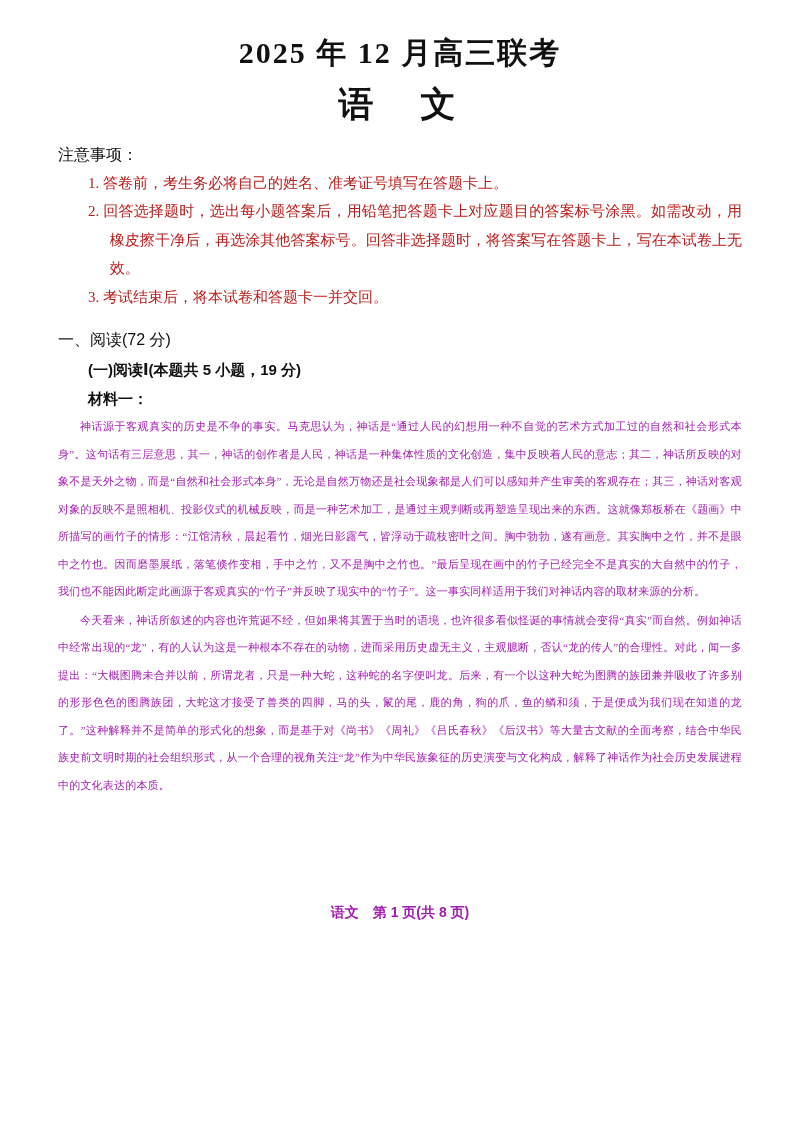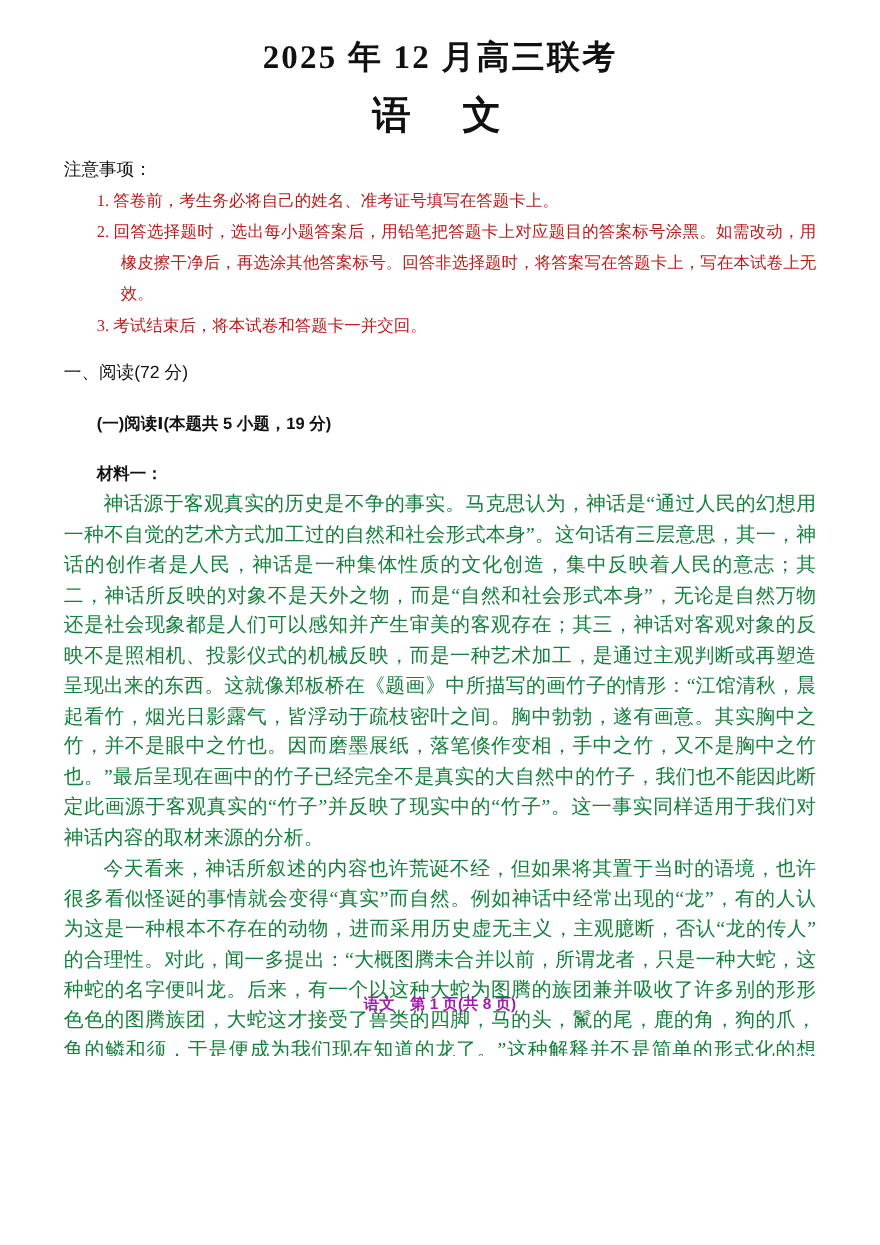--- a/index.html
+++ b/index.html
@@ -71,35 +71,35 @@
     margin-top: 17px;
     line-height: 24px;
     color: #111;
   }
   .section-subheading,
   .reading-instruction,
   .material-label {
     font-family: "Liberation Sans", "DejaVu Sans", sans-serif;
     font-weight: bold;
     font-size: 15px;
-    margin: 22px 0 0 30px;
+    margin: 6px 0 0 30px;
     line-height: 23px;
     color: #111;
   }
   .material-body {
     margin-top: 3px;
   }
   .material-paragraph {
     margin: 0 0 1px 0;
-    font-size: 18px;
+    font-size: 11px;
     line-height: 27.5px;
     text-align: justify;
     text-indent: 2em;
     letter-spacing: 0.2px;
-    color: #15803d;
+    color: #a21caf;
   }
   .page-footer {
     position: absolute;
     left: 0;
     right: 0;
     bottom: 38px;
     text-align: center;
     font-size: 14px;
     color: #a21caf;
     font-family: "Liberation Sans", "DejaVu Sans", sans-serif;

